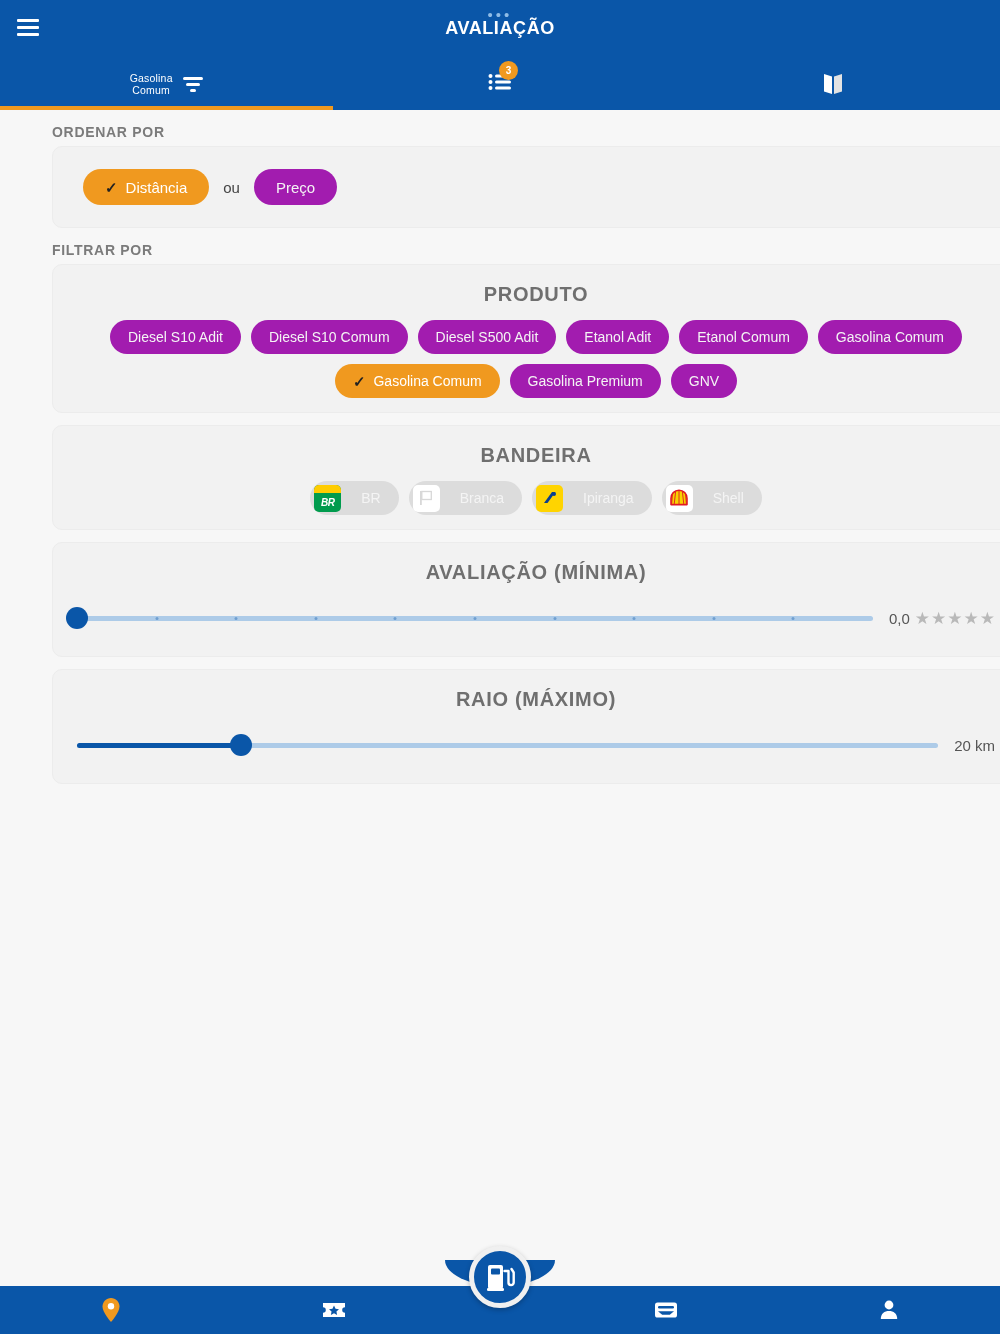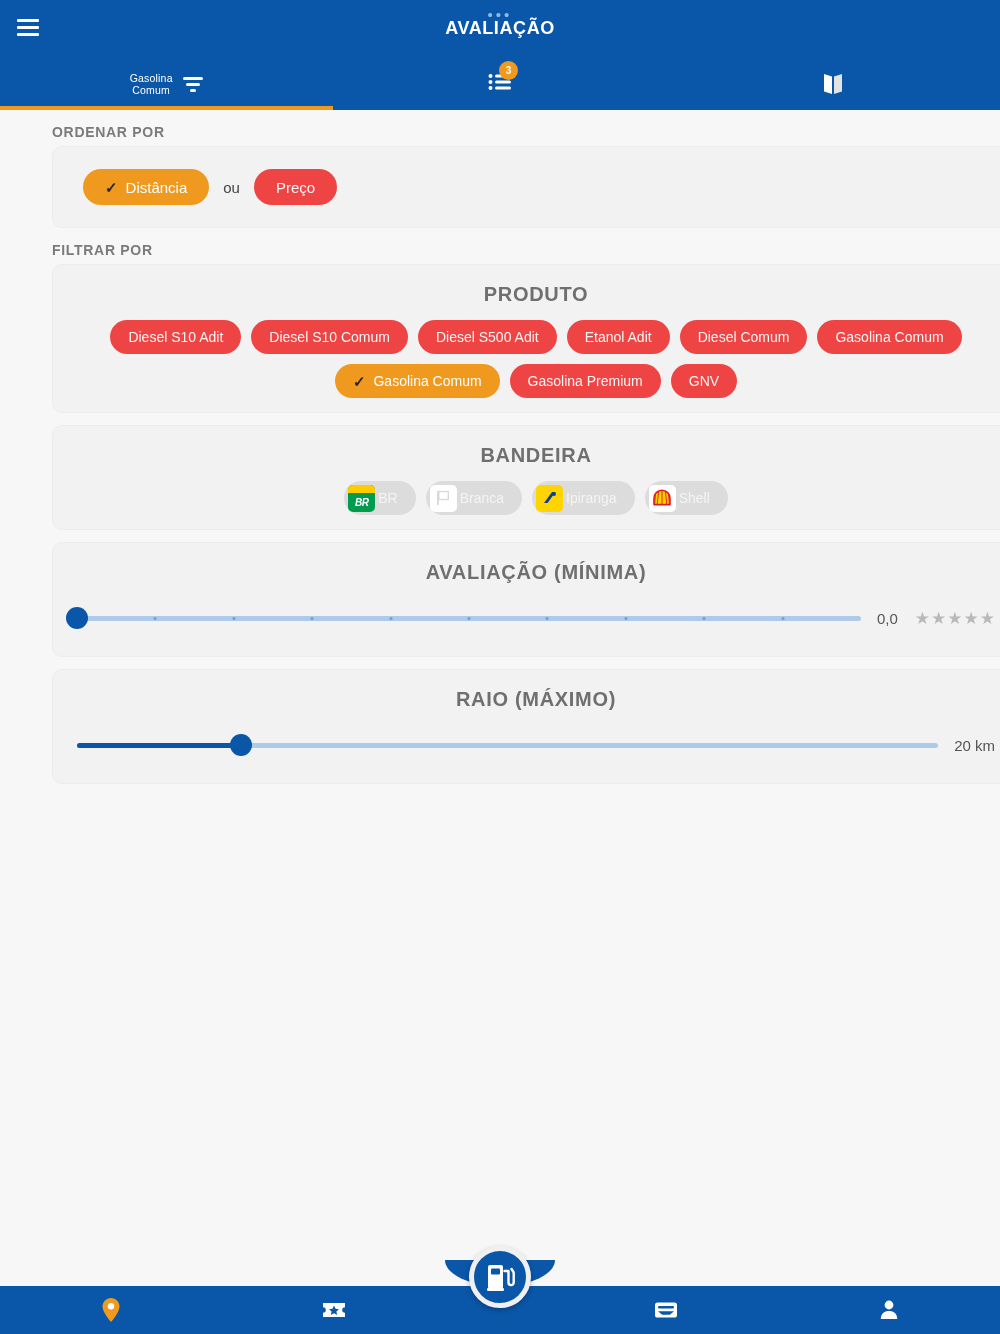--- a/index.html
+++ b/index.html
@@ -78,32 +78,32 @@
   }
 
   
   .chip-row {
     display: flex; flex-wrap: wrap; justify-content: center;
     gap: 10px; padding: 14px 16px;
   }
   .chip {
     display: inline-flex; align-items: center; gap: 8px;
     height: 34px; padding: 0 18px; border-radius: 17px;
-    background: #ef4444; color: #f4f4f4; font-size: 14px;
+    background: #a21caf; color: #f4f4f4; font-size: 14px;
     white-space: nowrap; cursor: pointer; user-select: none;
   }
   .chip.selected { background: #f0991f; color: #ffffff; }
   .chip .check { font-size: 15px; color: #222; font-weight: bold; line-height: 1; }
   .sort-row { display: flex; align-items: center; gap: 14px; padding: 22px 30px; }
   .sort-or { color: #444; font-size: 15px; }
   .sort-chip { height: 36px; padding: 0 22px; border-radius: 18px; font-size: 15px; }
 
   
   .brand-chip {
-    display: inline-flex; align-items: center; gap: 3px;
+    display: inline-flex; align-items: center; gap: 20px;
     height: 34px; padding: 0 18px 0 4px; border-radius: 17px;
     background: #dcdcdc; color: #f4f4f4; font-size: 14px; cursor: pointer;
   }
   .brand-logo {
     width: 27px; height: 27px; border-radius: 5px; flex: none;
     position: relative; overflow: hidden;
     display: flex; align-items: center; justify-content: center;
   }
   
   .logo-br { background: #009b4d; }
@@ -139,21 +139,21 @@
   .slider-ticks i {
     position: absolute; width: 3px; height: 3px; border-radius: 50%;
     background: #6f9fd0; transform: translateX(-50%);
   }
   .slider-thumb {
     position: absolute; top: 1px; width: 22px; height: 22px; border-radius: 50%;
     background: #0a56a8; transform: translateX(-50%); cursor: pointer;
   }
   .slider-value {
     color: #555; font-size: 15px; white-space: nowrap;
-    display: flex; align-items: center; gap: 14px;
+    display: flex; align-items: center; gap: 2px;
   }
   .stars { display: inline-flex; gap: 1px; margin-left: 3px; }
   .stars span { color: #b9b9b9; font-size: 17px; line-height: 1; }
 
   
   .bottom-nav {
     position: absolute; bottom: 0; left: 0; width: 1000px; height: 48px;
     background: #0a56a8; display: flex; align-items: center;
   }
   .nav-item {
@@ -256,21 +256,21 @@
         <div class="chip">
           <span>Diesel S10 Comum</span>
           </div>
         <div class="chip">
           <span>Diesel S500 Adit</span>
           </div>
         <div class="chip">
           <span>Etanol Adit</span>
           </div>
         <div class="chip">
-          <span>Diesel Comum</span>
+          <span>Etanol Comum</span>
           </div>
         <div class="chip">
           <span>Gasolina Comum</span>
           </div>
         <div class="chip selected">
           <span class="check">✓</span>
           <span>Gasolina Comum</span>
           </div>
         <div class="chip">
           <span>Gasolina Premium</span>

